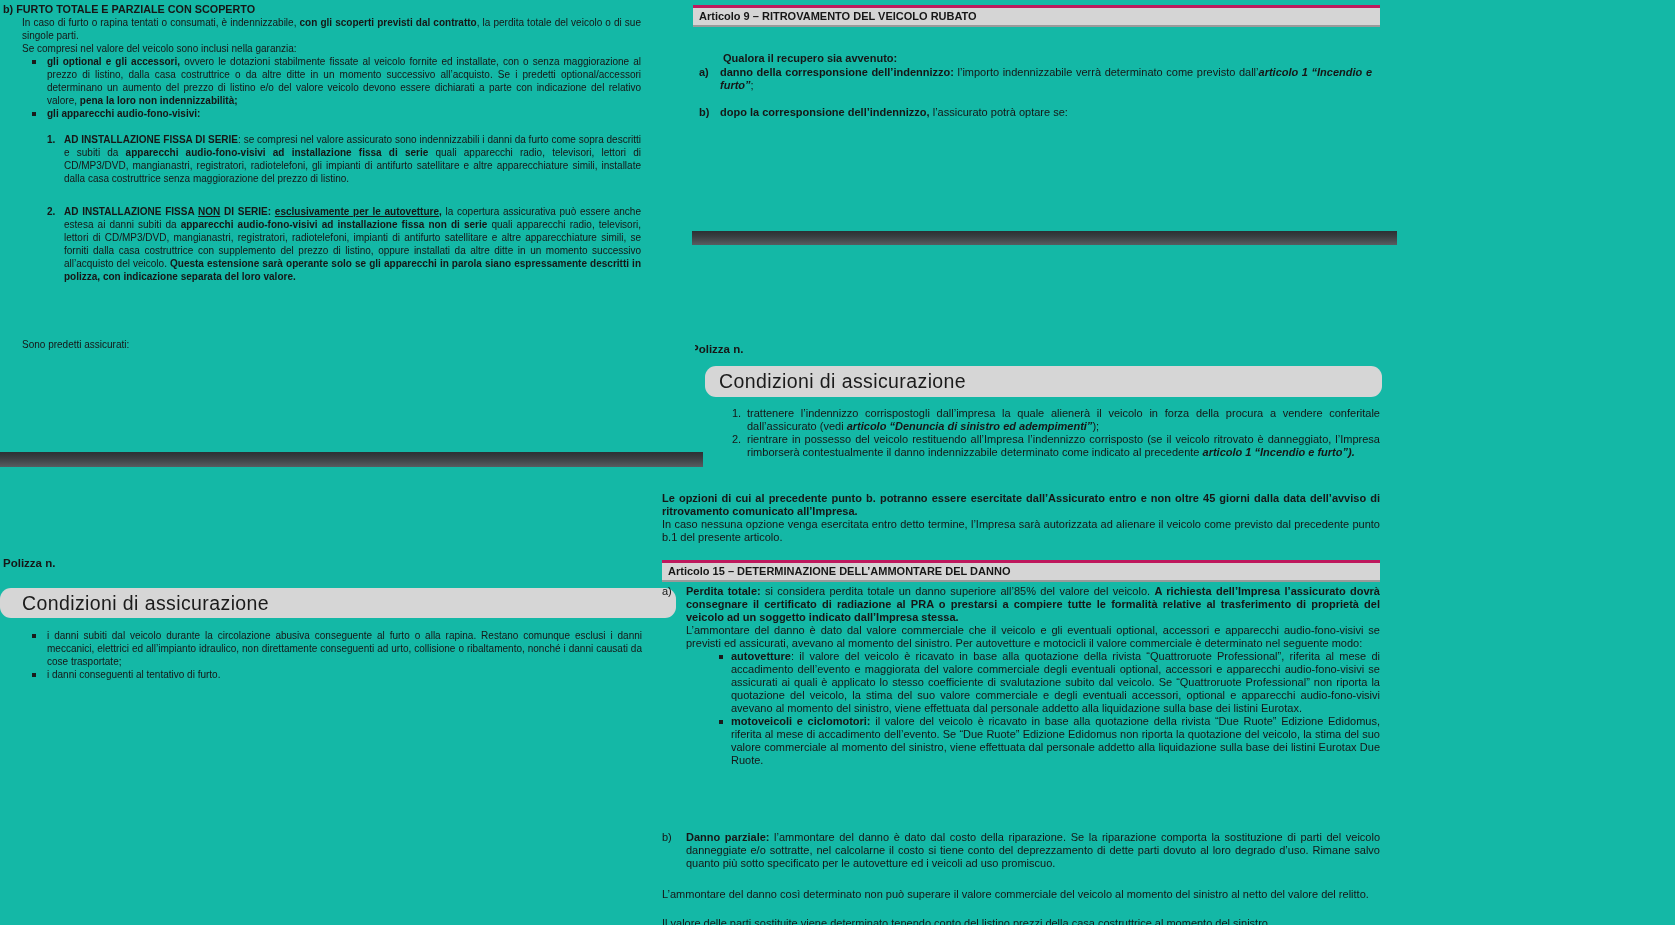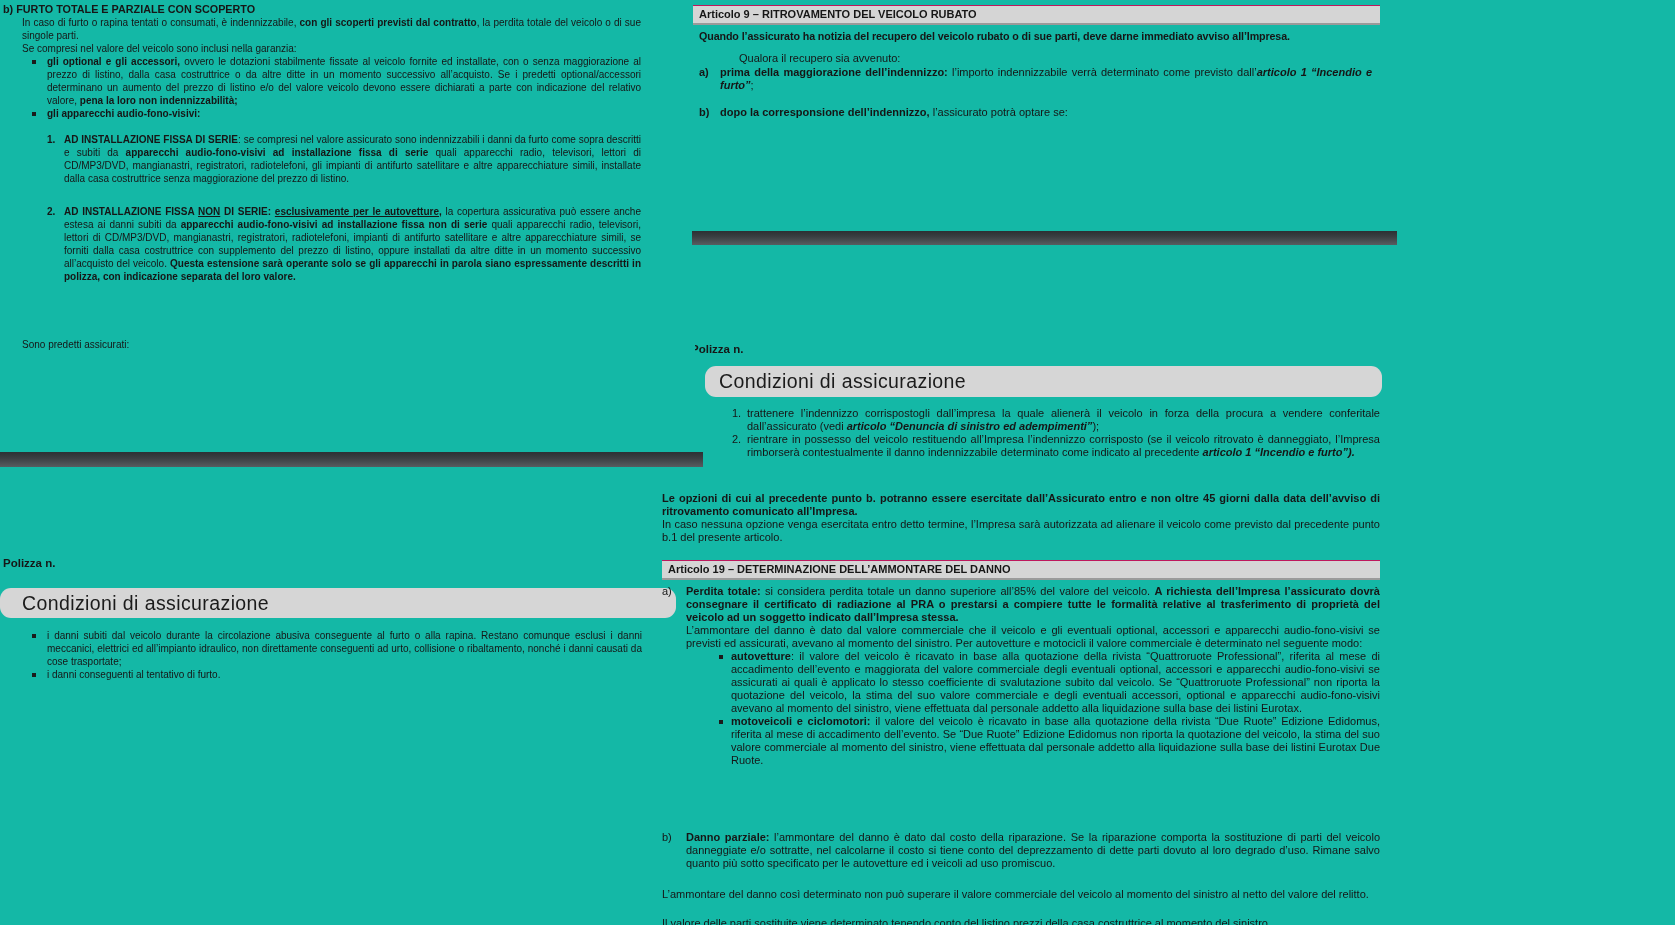--- a/index.html
+++ b/index.html
@@ -7,21 +7,21 @@
   .stage{position:relative;width:1675px;height:925px;overflow:hidden;background:#14b8a6;}
   .blk{position:absolute;}
   .lp{font-size:10px;line-height:13px;}
   .rp{font-size:11px;line-height:13px;}
   .para{text-align:justify;}
   .b{font-weight:700;}
   .i{font-style:italic;}
   .u{text-decoration:underline;}
   .gbar{background:linear-gradient(180deg,#2c3134 0%,#3a3f42 40%,#575c60 100%);}
   .hdr{background:#d6d6d6;color:#1b1b1b;font-size:19.5px;letter-spacing:.4px;line-height:30px;white-space:nowrap;border-radius:11px;}
-  .abar{background:#d5d5d5;border-top:1px solid #be185d;border-bottom:2px solid #9a9a9a;font-weight:700;line-height:17px;white-space:nowrap;}
+  .abar{background:#d5d5d5;border-top:3px solid #be185d;border-bottom:2px solid #9a9a9a;font-weight:700;line-height:17px;white-space:nowrap;}
   .bitem{position:relative;padding-left:25px;}
   .sq{position:absolute;width:4px;height:4px;background:#1b1b1b;left:10px;top:4.5px;}
   .nitem{position:relative;}
   .nitem .num{position:absolute;left:0;top:0;}
   .nitem .ntext{margin-left:17px;}
   .oitem{position:relative;padding-left:15px;}
   .oitem .num{position:absolute;left:0;top:0;}
   .alabel{position:absolute;left:0;top:0;}
   .atext21{margin-left:21px;}
   .atext28{margin-left:24px;}
@@ -83,27 +83,26 @@
       <div>i danni subiti dal veicolo durante la circolazione abusiva conseguente al furto o alla rapina. Restano comunque esclusi i danni meccanici, elettrici ed all’impianto idraulico, non direttamente conseguenti ad urto, collisione o ribaltamento, nonché i danni causati da cose trasportate;</div>
     </div>
     <div class="bitem">
       <span class="sq"></span>
       <div>i danni conseguenti al tentativo di furto.</div>
     </div>
   </div>
 
   <div class="blk rp abar" style="left:693px;top:5px;width:681px;height:17px;padding-left:6px;">Articolo 9 – RITROVAMENTO DEL VEICOLO RUBATO</div>
 
-  <div class="blk rp lead" style="left:699px;top:30px;">Quando l’assicurato ha notizia del recupero del veicolo rubato o di sue parti, deve darne immediato avviso all’Impresa.</div>
 
-  <div class="blk rp" style="left:739px;top:52px;">Qualora il recupero sia avvenuto:</div>
+  <div class="blk rp" style="left:723px;top:52px;font-weight:bold;">Qualora il recupero sia avvenuto:</div>
 
   <div class="blk rp" style="left:699px;top:66px;width:673px;">
     <span class="alabel b">a)</span>
-    <div class="atext21 para"><span class="b">prima della maggiorazione dell’indennizzo:</span><span> l’importo indennizzabile verrà determinato come previsto dall’</span><span class="b i">articolo 1 “Incendio e furto”</span><span>;</span></div>
+    <div class="atext21 para"><span class="b">danno della corresponsione dell’indennizzo:</span><span> l’importo indennizzabile verrà determinato come previsto dall’</span><span class="b i">articolo 1 “Incendio e furto”</span><span>;</span></div>
   </div>
 
   <div class="blk rp" style="left:699px;top:106px;width:673px;">
     <span class="alabel b">b)</span>
     <div class="atext21"><span class="b">dopo la corresponsione dell’indennizzo,</span><span> l’assicurato potrà optare se:</span></div>
   </div>
 
   <div class="blk gbar" style="left:692px;top:231px;width:705px;height:14px;"></div>
 
   <div class="blk polclip" style="left:695px;top:339px;">
@@ -120,21 +119,21 @@
     <div class="oitem">
       <span class="num">2.</span>
       <div><span>rientrare in possesso del veicolo restituendo all’Impresa l’indennizzo corrisposto (se il veicolo ritrovato è danneggiato, l’Impresa rimborserà contestualmente il danno indennizzabile determinato come indicato al precedente </span><span class="b i">articolo 1 “Incendio e furto”).</span></div>
     </div>
   </div>
 
   <div class="blk rp para boldp" style="left:662px;top:492px;width:718px;">Le opzioni di cui al precedente punto b. potranno essere esercitate dall’Assicurato entro e non oltre 45 giorni dalla data dell’avviso di ritrovamento comunicato all’Impresa.</div>
 
   <div class="blk rp para" style="left:662px;top:518px;width:718px;">In caso nessuna opzione venga esercitata entro detto termine, l’Impresa sarà autorizzata ad alienare il veicolo come previsto dal precedente punto b.1 del presente articolo.</div>
 
-  <div class="blk rp abar" style="left:662px;top:560px;width:712px;height:17px;padding-left:6px;">Articolo 19 – DETERMINAZIONE DELL’AMMONTARE DEL DANNO</div>
+  <div class="blk rp abar" style="left:662px;top:560px;width:712px;height:17px;padding-left:6px;">Articolo 15 – DETERMINAZIONE DELL’AMMONTARE DEL DANNO</div>
 
   <div class="blk rp" style="left:662px;top:585px;width:718px;">
     <span class="alabel">a)</span>
     <div class="atext28 para">
       <div><span class="b">Perdita totale:</span><span> si considera perdita totale un danno superiore all’85% del valore del veicolo. </span><span class="b">A richiesta dell’Impresa l’assicurato dovrà consegnare il certificato di radiazione al PRA o prestarsi a compiere tutte le formalità relative al trasferimento di proprietà del veicolo ad un soggetto indicato dall’Impresa stessa.</span></div>
       <div>L’ammontare del danno è dato dal valore commerciale che il veicolo e gli eventuali optional, accessori e apparecchi audio-fono-visivi se previsti ed assicurati, avevano al momento del sinistro. Per autovetture e motocicli il valore commerciale è determinato nel seguente modo:</div>
       <div class="vb">
         <span class="sq"></span>
         <div><span class="b">autovetture</span><span>: il valore del veicolo è ricavato in base alla quotazione della rivista “Quattroruote Professional”, riferita al mese di accadimento dell’evento e maggiorata del valore commerciale degli eventuali optional, accessori e apparecchi audio-fono-visivi se assicurati ai quali è applicato lo stesso coefficiente di svalutazione subito dal veicolo. Se “Quattroruote Professional” non riporta la quotazione del veicolo, la stima del suo valore commerciale e degli eventuali accessori, optional e apparecchi audio-fono-visivi avevano al momento del sinistro, viene effettuata dal personale addetto alla liquidazione sulla base dei listini Eurotax.</span></div>
       </div>

